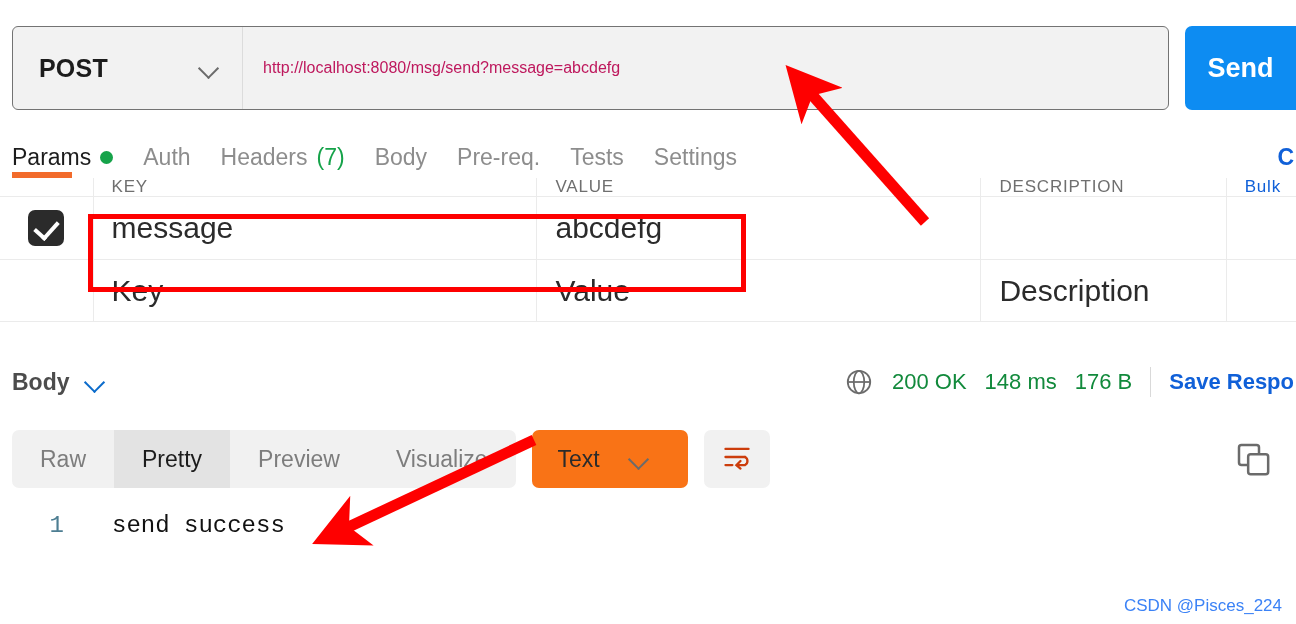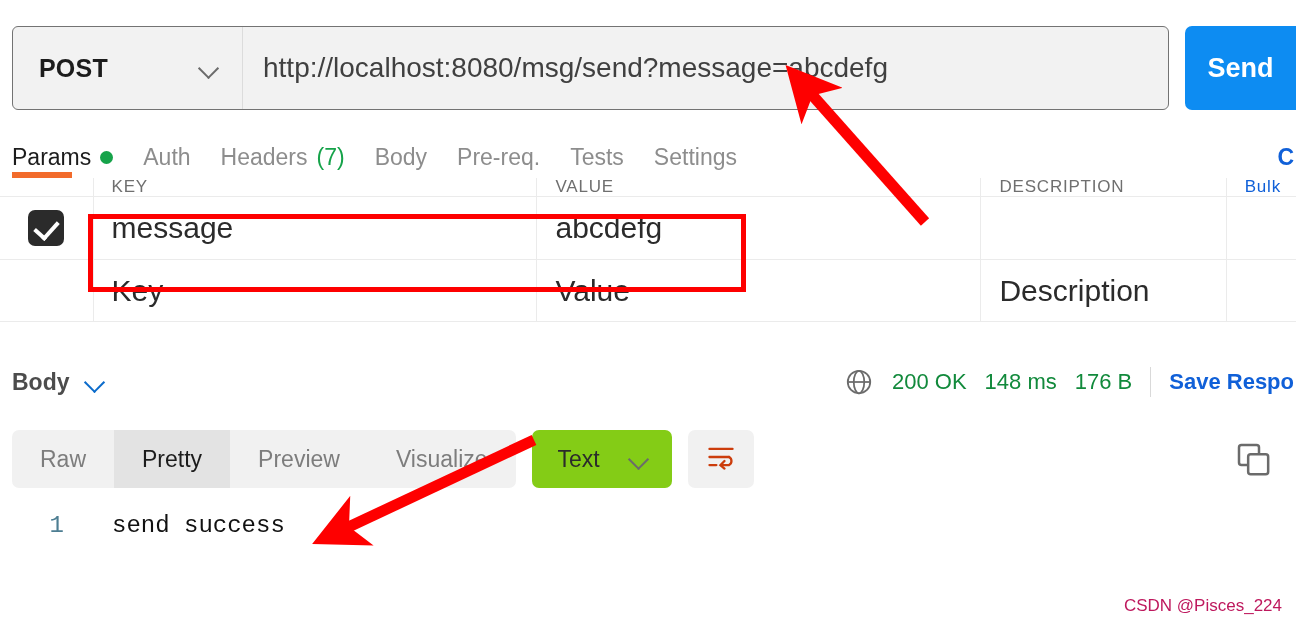--- a/index.html
+++ b/index.html
@@ -58,22 +58,22 @@
     border-right: 2.4px solid #6b6b6b;
     border-bottom: 2.4px solid #6b6b6b;
     transform: rotate(45deg);
   }
   .chev.blue::after { border-color: #0b6bcb; }
   .url-input {
     flex: 1;
     display: flex;
     align-items: center;
     padding-left: 20px;
-    font-size: 28px;
-    color: #404040;
+    font-size: 16px;
+    color: #be185d;
     cursor: text;
   }
   .send-btn {
     margin-left: 16px;
     flex: 1 0 auto;
     background: #0d8cf2;
     border-radius: 7px 0 0 7px;
     display: flex;
     align-items: center;
     justify-content: center;
@@ -255,24 +255,24 @@
     cursor: pointer;
   }
   .seg-item.active {
     background: #e3e3e3;
     color: #1c1c1c;
   }
   .type-select {
     display: flex;
     align-items: center;
     gap: 28px;
-    background: #84cc16;
+    background: #f97316;
     border-radius: 7px;
     height: 58px;
-    padding: 0 22px 0 26px;
+    padding: 0 38px 0 26px;
     cursor: pointer;
   }
   .type-label { font-size: 23px; color: #2b2b2b; }
   .wrap-btn {
     width: 66px; height: 58px;
     background: #f1f1f1;
     border-radius: 7px;
     display: flex;
     align-items: center;
     justify-content: center;
@@ -305,21 +305,21 @@
     padding-left: 38px;
     color: #111111;
     white-space: pre;
   }
 
   
   .watermark {
     position: absolute;
     right: 14px; bottom: 8px;
     font-size: 17px;
-    color: #be185d;
+    color: #3b82f6;
   }
 
   
   .anno-rect {
     position: absolute;
     left: 88px; top: 214px;
     width: 658px; height: 78px;
     border: 5px solid #fe0000;
     pointer-events: none;
   }

